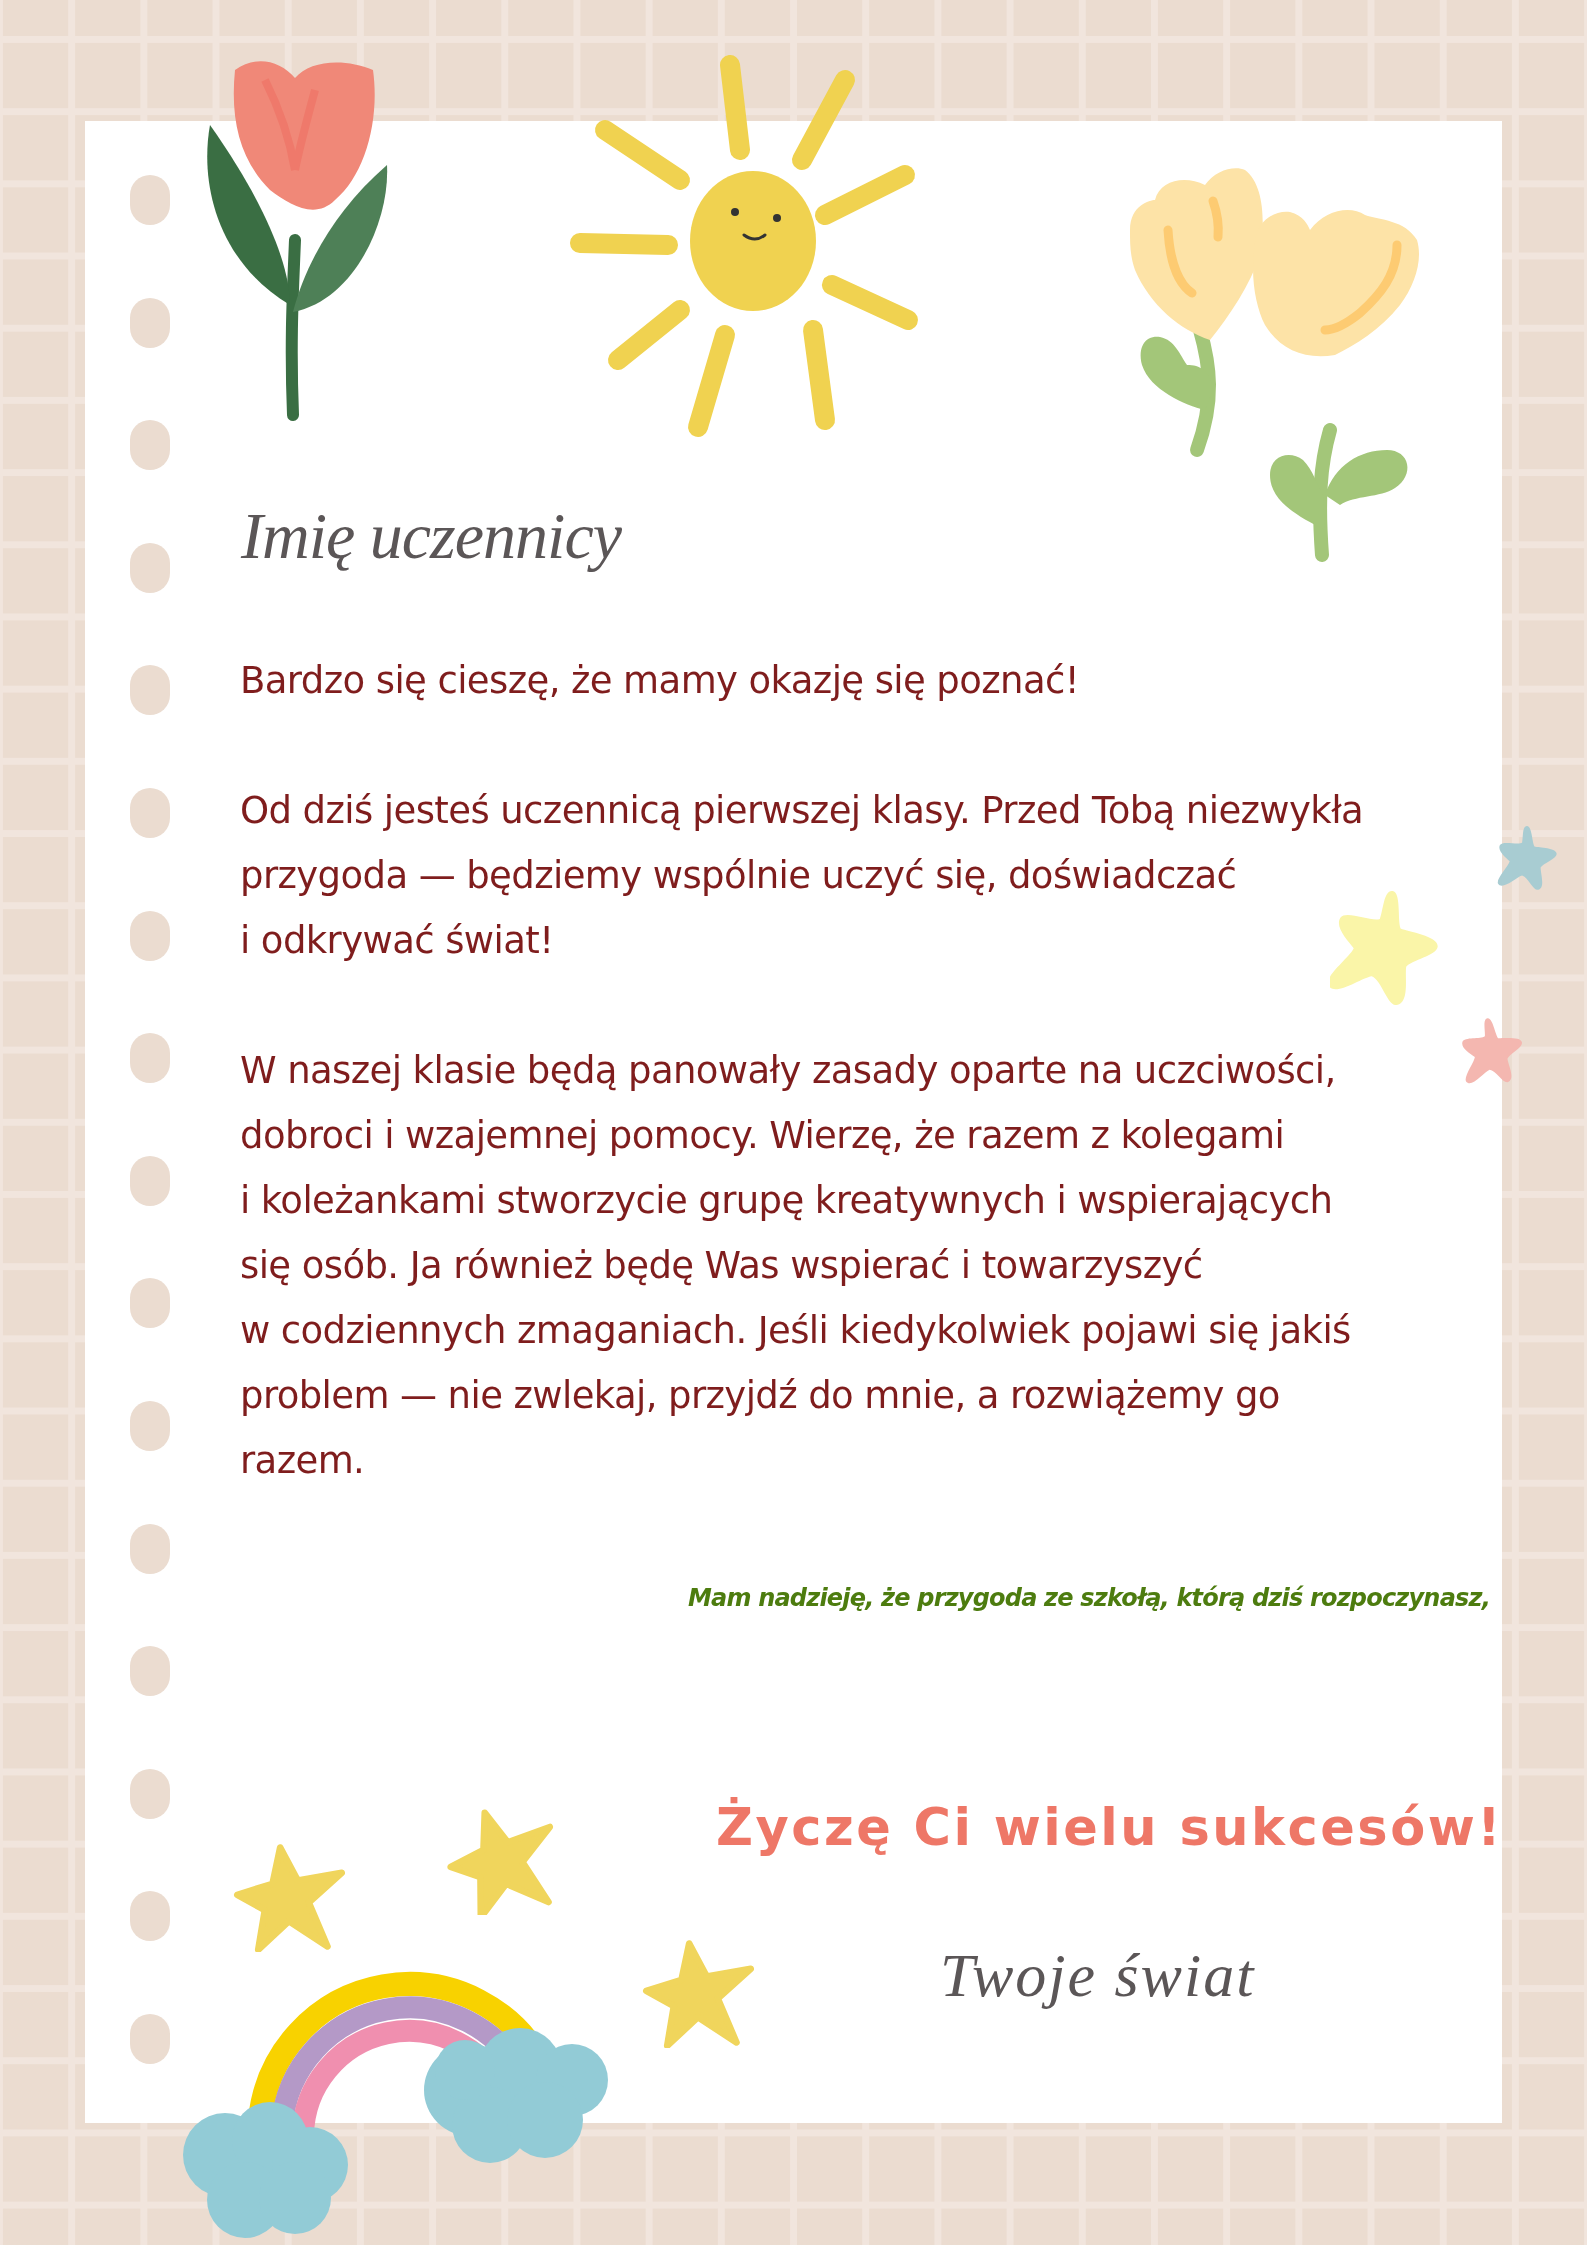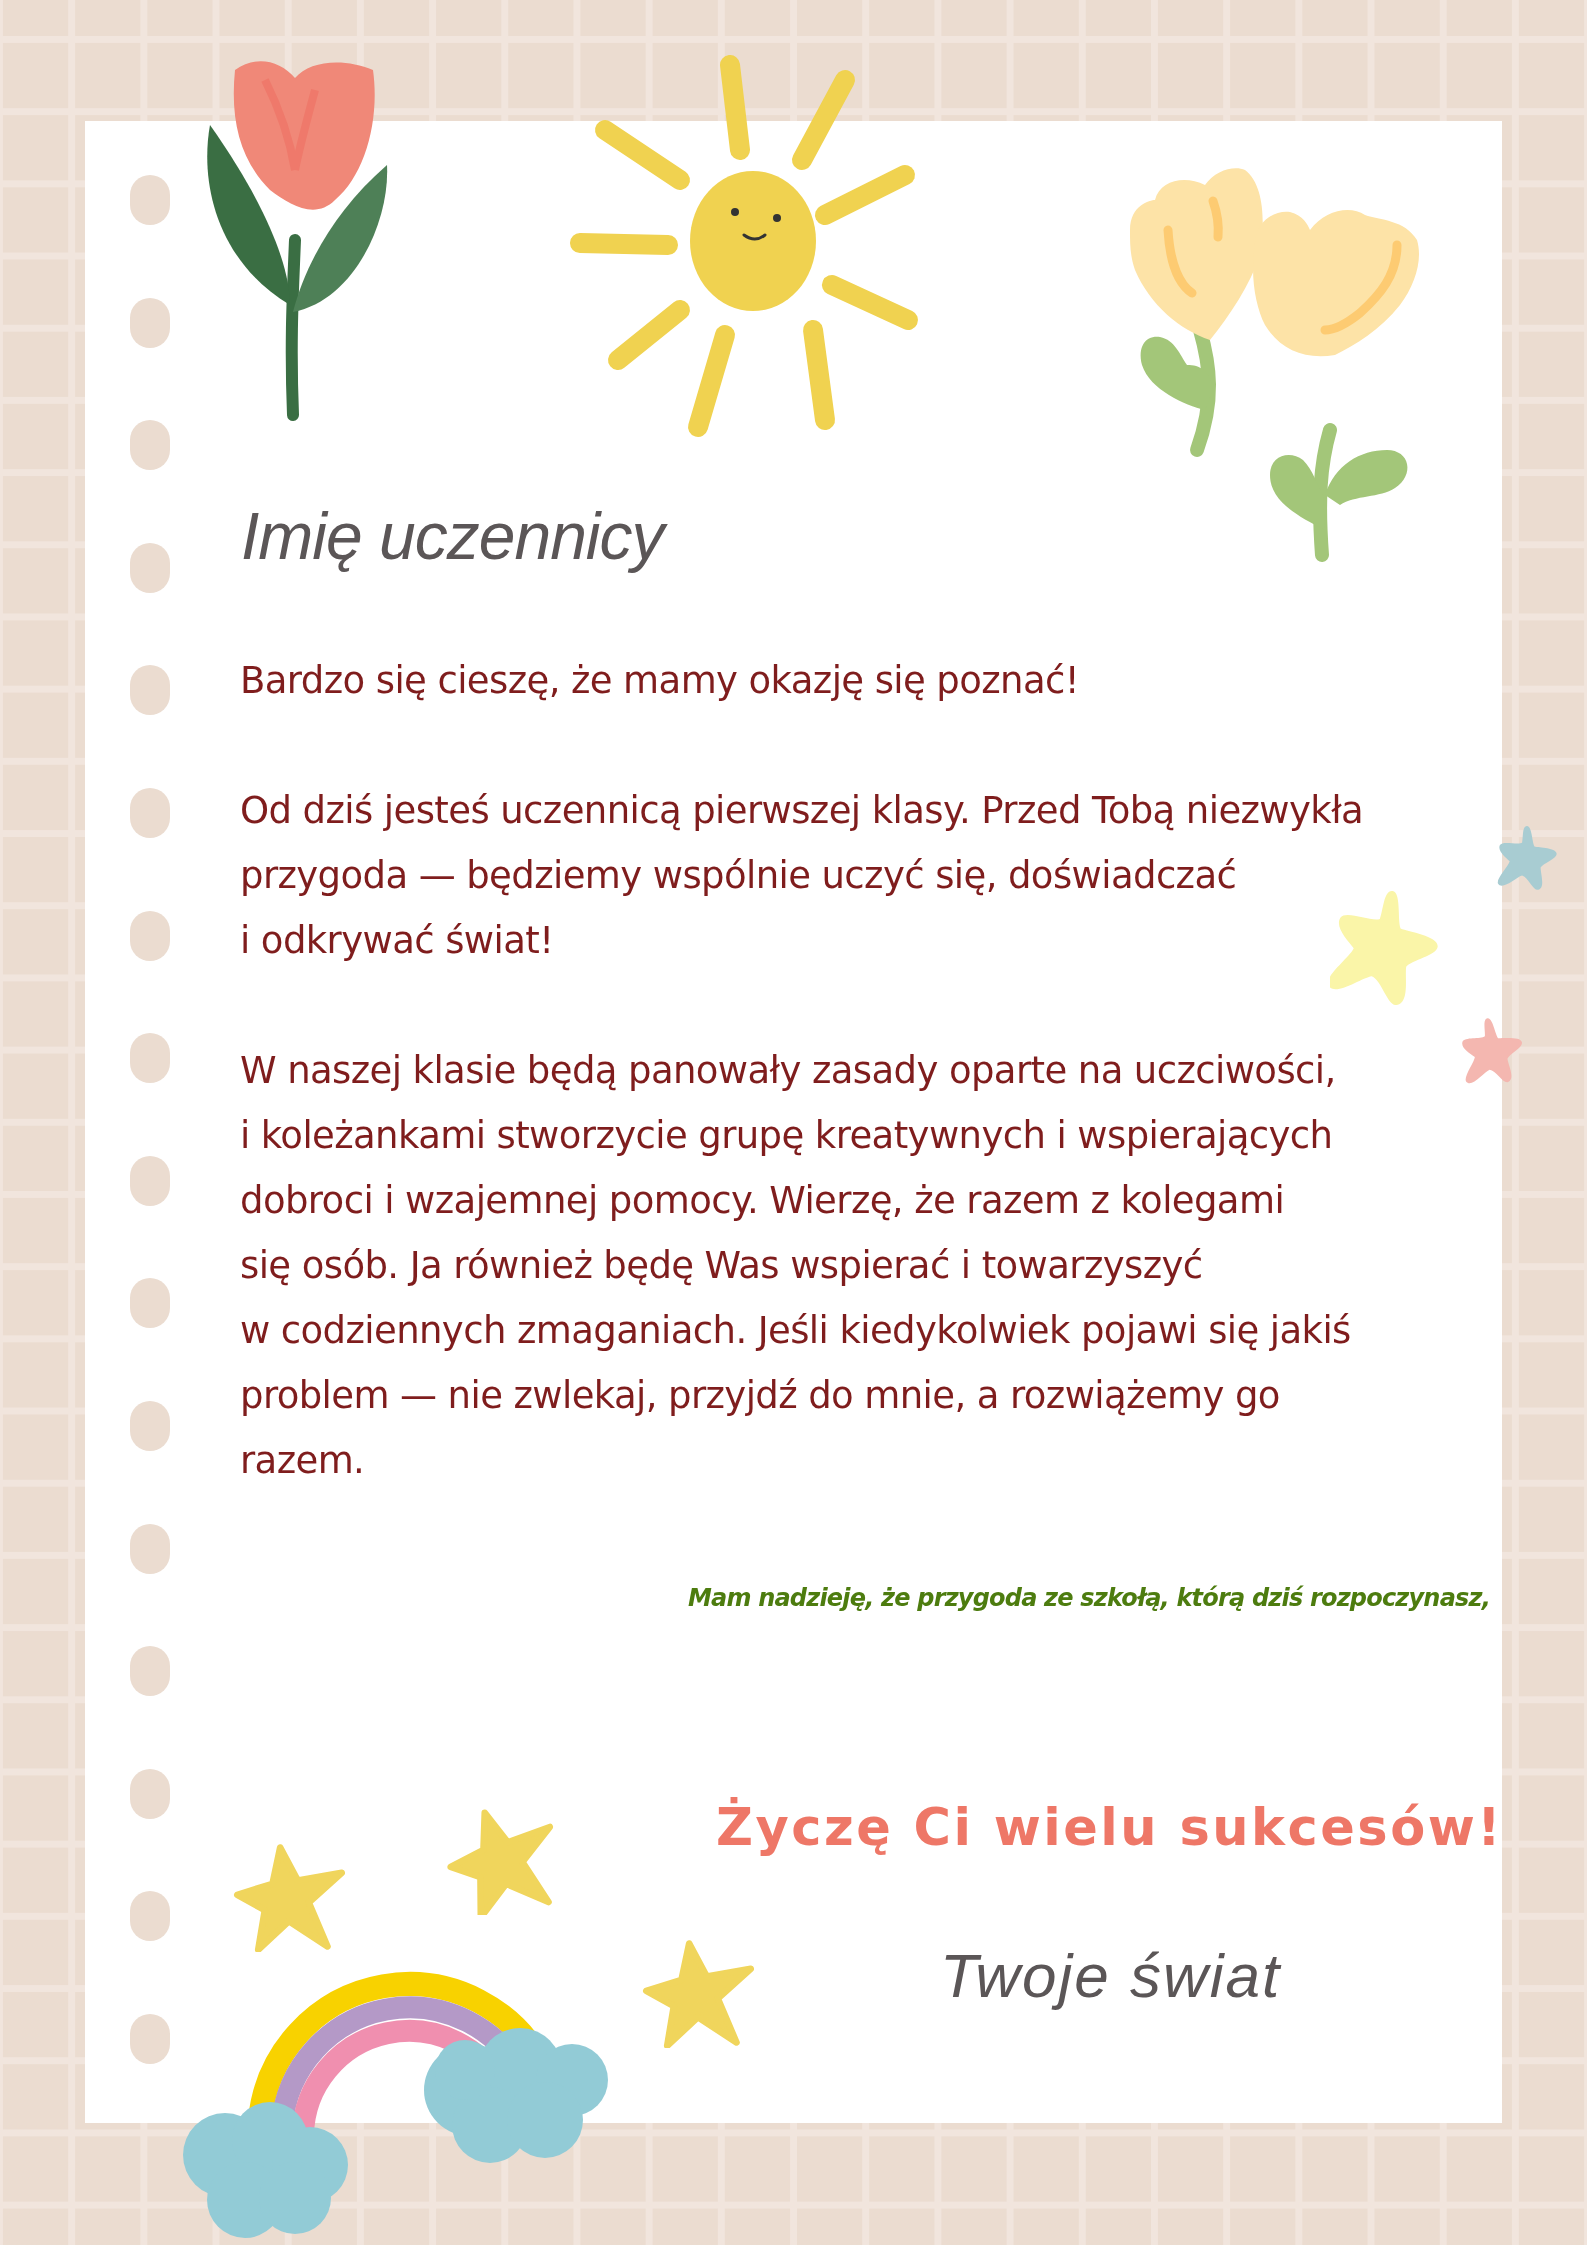--- a/index.html
+++ b/index.html
@@ -17,21 +17,21 @@
     position:absolute; left:85px; top:121px; width:1417px; height:2002px;
     background:#FFFFFF;
   }
   .hole {
     position:absolute; left:45px; width:40px; height:50px; border-radius:20px;
     background:#EBDCD0;
   }
   .abs { position:absolute; }
   .title, .signature {
     position:absolute; color:#5B5657;
-    font-family:Liberation Sans, sans-serif; font-style:italic; font-weight:normal;
+    font-family:Liberation Serif, serif; font-style:italic; font-weight:normal;
     white-space:nowrap;
   }
   .title { left:241px; top:498px; font-size:66px; letter-spacing:-1px; }
   .body-text {
     position:absolute; left:240px; width:1240px; color:#7f1d1d;
     font-family:"DejaVu Sans", sans-serif; font-size:37px; line-height:65px;
     letter-spacing:-0.6px;
   }
   .body-text p { margin:0; white-space:nowrap; }
   .body-text .gap { height:65px; }
@@ -125,22 +125,22 @@
 <div class="title">Imię uczennicy</div>
 
 <div class="body-text" style="top:648px">
   <p>Bardzo się cieszę, że mamy okazję się poznać!</p>
   <div class="gap"></div>
   <p>Od dziś jesteś uczennicą pierwszej klasy. Przed Tobą niezwykła</p>
   <p>przygoda — będziemy wspólnie uczyć się, doświadczać</p>
   <p>i odkrywać świat!</p>
   <div class="gap"></div>
   <p>W naszej klasie będą panowały zasady oparte na uczciwości,</p>
+  <p>dobroci i wzajemnej pomocy. Wierzę, że razem z kolegami</p>
   <p>i koleżankami stworzycie grupę kreatywnych i wspierających</p>
-  <p>dobroci i wzajemnej pomocy. Wierzę, że razem z kolegami</p>
   <p>się osób. Ja również będę Was wspierać i towarzyszyć</p>
   <p>w codziennych zmaganiach. Jeśli kiedykolwiek pojawi się jakiś</p>
   <p>problem — nie zwlekaj, przyjdź do mnie, a rozwiążemy go</p>
   <p>razem.</p>
 </div>
 
 <div class="closing" style="top:1560px">
   <p>Mam nadzieję, że przygoda ze szkołą, którą dziś rozpoczynasz,</p>
 </div>
 

